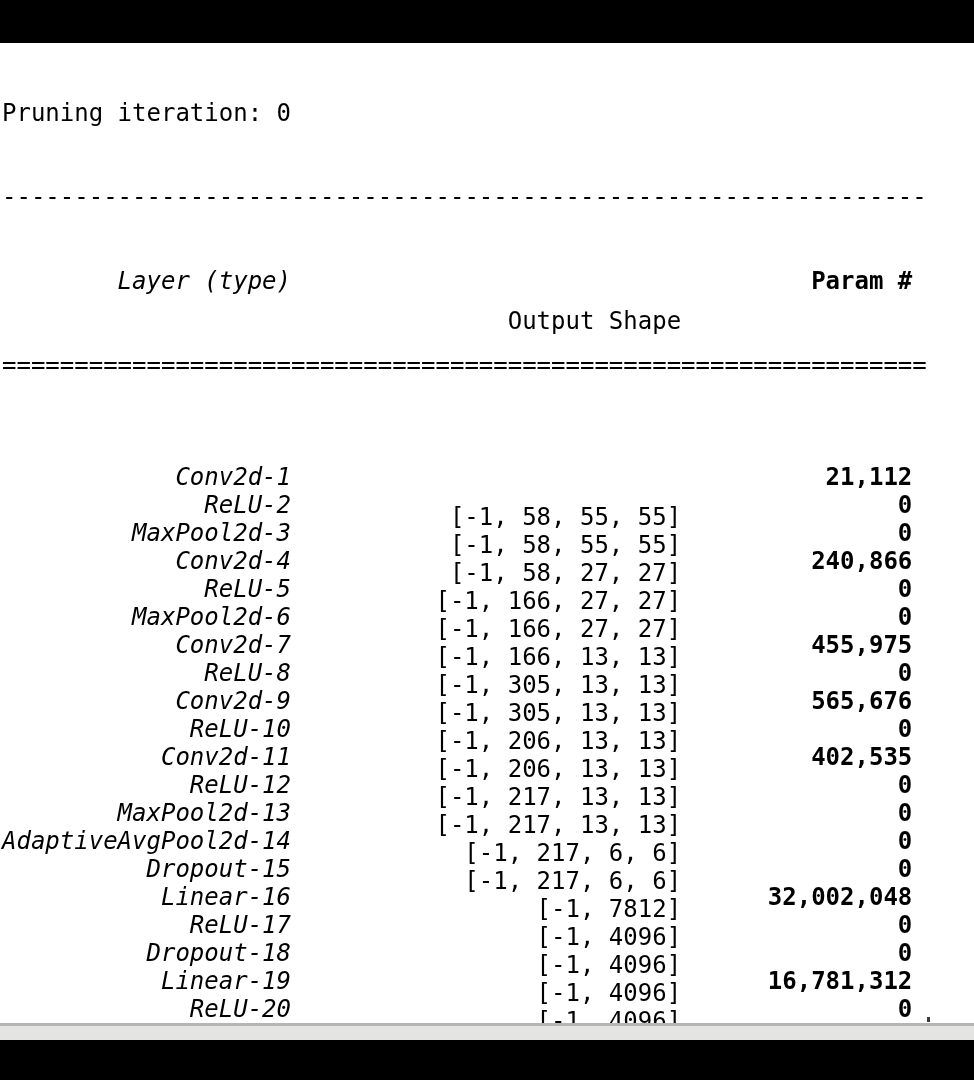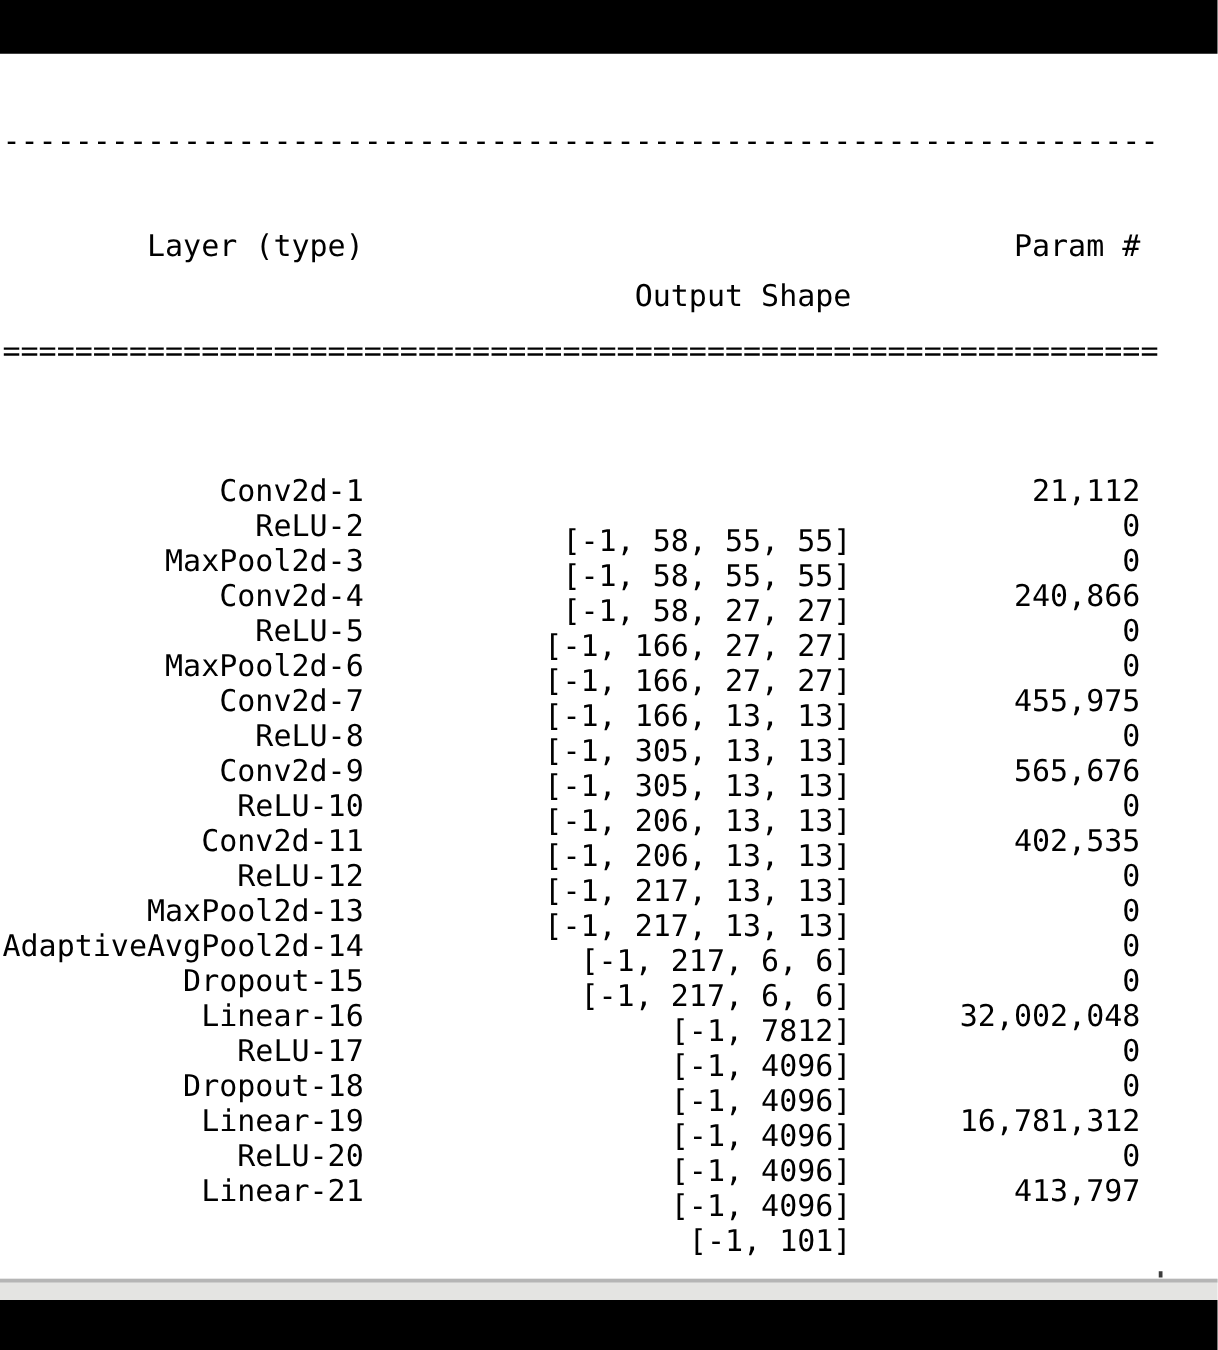--- a/index.html
+++ b/index.html
@@ -33,30 +33,31 @@
     background: #3c3c3c;
   }
   .terminal {
     position: absolute; left: 2px; top: 43px;
     width: 972px;
     line-height: 28px;
     white-space: pre;
   }
   .line { height: 28px; overflow: visible; }
   .row { display: flex; }
-  .c1 { display: inline-block; width: 20ch; text-align: right; }
+  .c1 { display: inline-block; width: 20ch; text-align: right; font-style: italic; }
   .c2 { display: inline-block; width: 27ch; text-align: right; margin-top: 40px; }
-  .c3 { display: inline-block; width: 16ch; text-align: right; }
+  .c3 { display: inline-block; width: 16ch; text-align: right; font-weight: bold; }
 </style>
 </head>
 <body>
 
 <div class="letterbox-top"></div>
 
 <main class="terminal">
+  <div class="line">Pruning iteration: 0</div>
   <div class="line">----------------------------------------------------------------</div>
   <div class="line row">
     <span class="c1">Layer (type)</span>
     <span class="c2">Output Shape</span>
     <span class="c3">Param #</span>
   </div>
   <div class="line">================================================================</div>
 
   <div><div class="line row"><span class="c1">Conv2d-1</span><span class="c2">[-1, 58, 55, 55]</span><span class="c3">21,112</span></div><div class="line row"><span class="c1">ReLU-2</span><span class="c2">[-1, 58, 55, 55]</span><span class="c3">0</span></div><div class="line row"><span class="c1">MaxPool2d-3</span><span class="c2">[-1, 58, 27, 27]</span><span class="c3">0</span></div><div class="line row"><span class="c1">Conv2d-4</span><span class="c2">[-1, 166, 27, 27]</span><span class="c3">240,866</span></div><div class="line row"><span class="c1">ReLU-5</span><span class="c2">[-1, 166, 27, 27]</span><span class="c3">0</span></div><div class="line row"><span class="c1">MaxPool2d-6</span><span class="c2">[-1, 166, 13, 13]</span><span class="c3">0</span></div><div class="line row"><span class="c1">Conv2d-7</span><span class="c2">[-1, 305, 13, 13]</span><span class="c3">455,975</span></div><div class="line row"><span class="c1">ReLU-8</span><span class="c2">[-1, 305, 13, 13]</span><span class="c3">0</span></div><div class="line row"><span class="c1">Conv2d-9</span><span class="c2">[-1, 206, 13, 13]</span><span class="c3">565,676</span></div><div class="line row"><span class="c1">ReLU-10</span><span class="c2">[-1, 206, 13, 13]</span><span class="c3">0</span></div><div class="line row"><span class="c1">Conv2d-11</span><span class="c2">[-1, 217, 13, 13]</span><span class="c3">402,535</span></div><div class="line row"><span class="c1">ReLU-12</span><span class="c2">[-1, 217, 13, 13]</span><span class="c3">0</span></div><div class="line row"><span class="c1">MaxPool2d-13</span><span class="c2">[-1, 217, 6, 6]</span><span class="c3">0</span></div><div class="line row"><span class="c1">AdaptiveAvgPool2d-14</span><span class="c2">[-1, 217, 6, 6]</span><span class="c3">0</span></div><div class="line row"><span class="c1">Dropout-15</span><span class="c2">[-1, 7812]</span><span class="c3">0</span></div><div class="line row"><span class="c1">Linear-16</span><span class="c2">[-1, 4096]</span><span class="c3">32,002,048</span></div><div class="line row"><span class="c1">ReLU-17</span><span class="c2">[-1, 4096]</span><span class="c3">0</span></div><div class="line row"><span class="c1">Dropout-18</span><span class="c2">[-1, 4096]</span><span class="c3">0</span></div><div class="line row"><span class="c1">Linear-19</span><span class="c2">[-1, 4096]</span><span class="c3">16,781,312</span></div><div class="line row"><span class="c1">ReLU-20</span><span class="c2">[-1, 4096]</span><span class="c3">0</span></div><div class="line row"><span class="c1">Linear-21</span><span class="c2">[-1, 101]</span><span class="c3">413,797</span></div></div>
 

